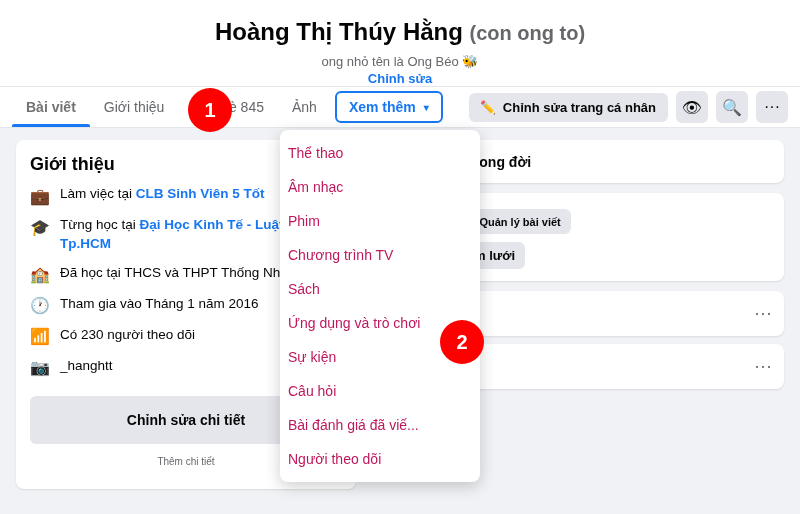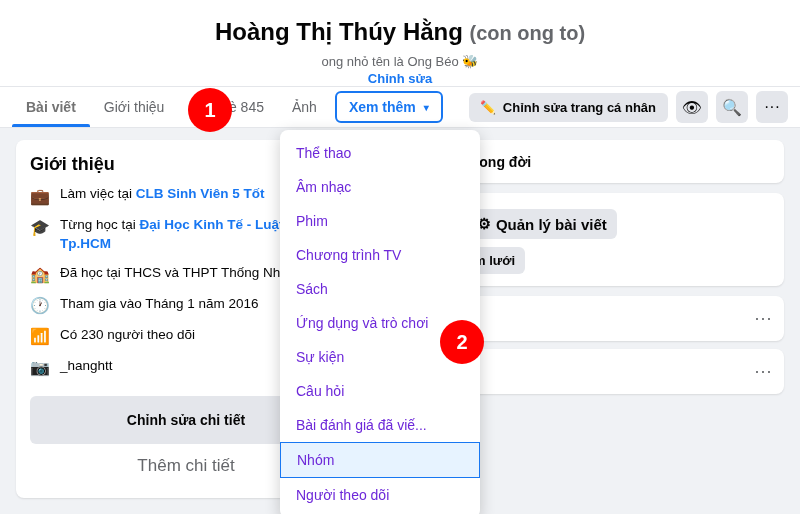--- a/index.html
+++ b/index.html
@@ -192,21 +192,21 @@
       font-weight: 600;
       color: #050505;
       cursor: pointer;
       margin-top: 8px;
     }
     .them-chi-tiet {
       display: flex;
       align-items: center;
       justify-content: center;
       padding: 8px;
-      font-size: 17px;
+      font-size: 10px;
       color: #65676b;
       cursor: pointer;
       margin-top: 4px;
     }
 
     
     .right-content {
       flex: 1;
       padding-left: 16px;
     }
@@ -235,21 +235,21 @@
       gap: 8px;
       margin-top: 4px;
     }
     .filter-btn {
       display: flex;
       align-items: center;
       gap: 5px;
       padding: 6px 10px;
       background: #e4e6eb;
       border-radius: 6px;
-      font-size: 15px;
+      font-size: 11px;
       font-weight: 600;
       color: #050505;
       cursor: pointer;
       border: none;
     }
     .grid-mode {
       display: flex;
       align-items: center;
       gap: 5px;
       padding: 6px 10px;
@@ -283,23 +283,23 @@
       z-index: 100;
     }
     .dropdown-menu {
       background: #fff;
       border-radius: 8px;
       box-shadow: 0 4px 16px rgba(0,0,0,0.2);
       min-width: 200px;
       padding: 6px 0;
     }
     .dropdown-item {
-      padding: 9px 16px;
+      padding: 9px 8px;
       font-size: 14px;
-      color: #6d28d9;
+      color: #be185d;
       cursor: pointer;
       display: block;
     }
     .dropdown-item.highlighted {
       background: #e7f3ff;
       border: 1px solid #1877f2;
       border-radius: 0;
       font-weight: 500;
     }
 
@@ -458,19 +458,18 @@
   <div class="dropdown-menu">
     <div class="dropdown-item">Thể thao</div>
     <div class="dropdown-item">Âm nhạc</div>
     <div class="dropdown-item">Phim</div>
     <div class="dropdown-item">Chương trình TV</div>
     <div class="dropdown-item">Sách</div>
     <div class="dropdown-item">Ứng dụng và trò chơi</div>
     <div class="dropdown-item">Sự kiện</div>
     <div class="dropdown-item">Câu hỏi</div>
     <div class="dropdown-item">Bài đánh giá đã viế...</div>
-    <div class="dropdown-item highlighted">Nhóm</div>
     <div class="dropdown-item">Người theo dõi</div>
   </div>
 </div>
 
 <div class="badge-red badge-1">1</div>
 <div class="badge-red badge-2">2</div>
 
 </body></html>

